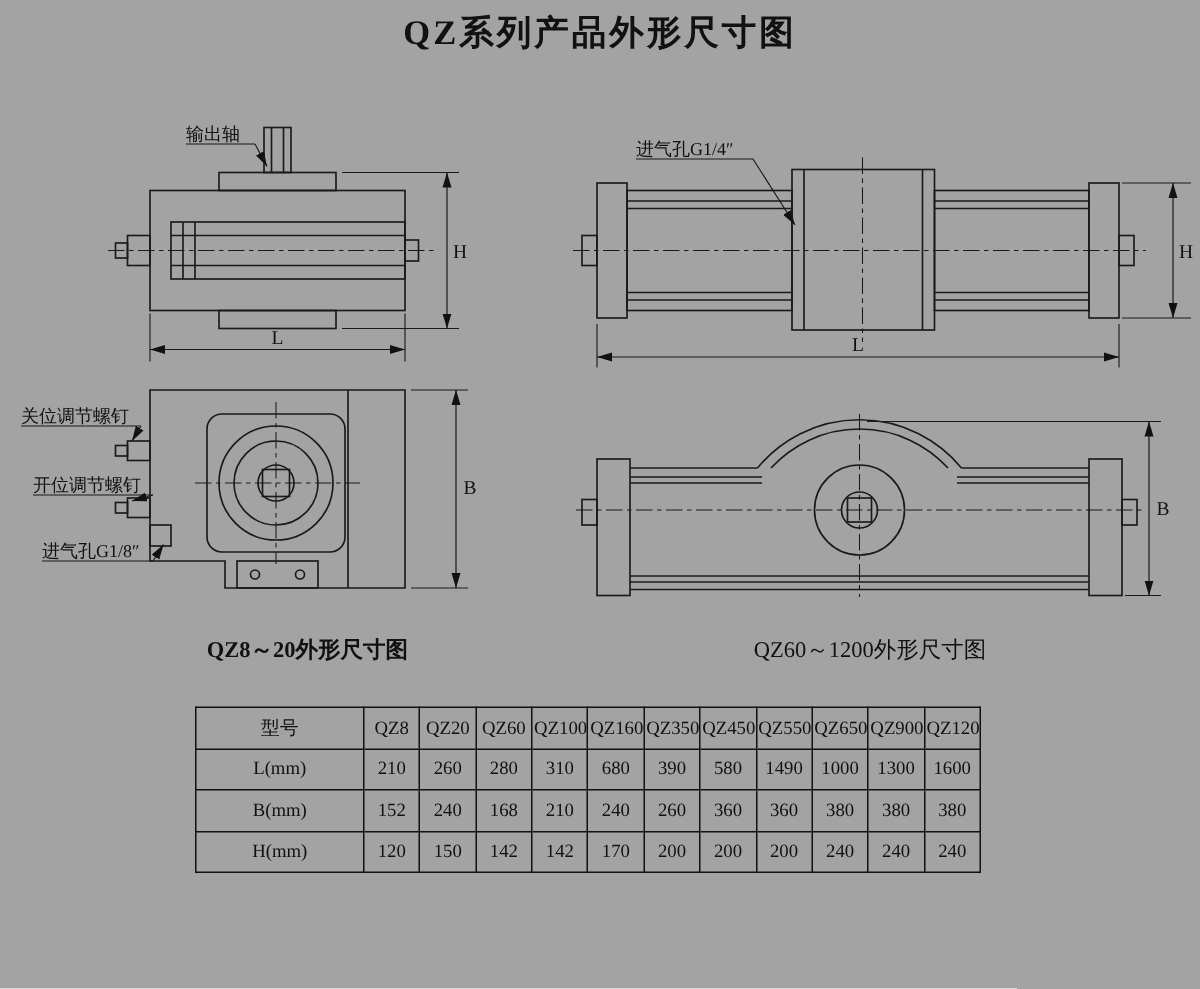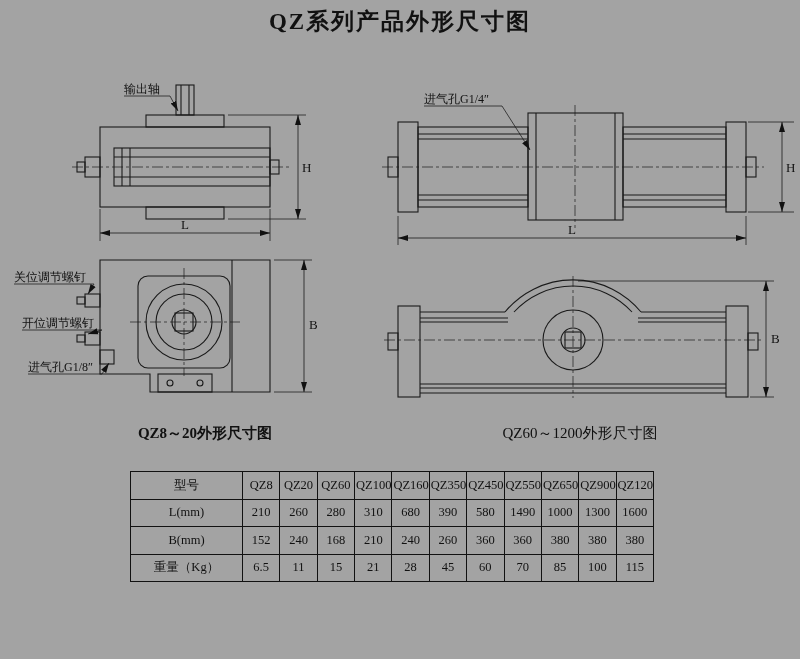--- a/index.html
+++ b/index.html
@@ -255,29 +255,29 @@
           <td>210</td>
           <td>240</td>
           <td>260</td>
           <td>360</td>
           <td>360</td>
           <td>380</td>
           <td>380</td>
           <td>380</td>
         </tr>
         <tr>
-          <td>重量（Kg）</td>
-          <td>6.5</td>
-          <td>11</td>
-          <td>15</td>
-          <td>21</td>
-          <td>28</td>
-          <td>45</td>
-          <td>60</td>
-          <td>70</td>
-          <td>85</td>
-          <td>100</td>
-          <td>115</td>
+          <td>H(mm)</td>
+          <td>120</td>
+          <td>150</td>
+          <td>142</td>
+          <td>142</td>
+          <td>170</td>
+          <td>200</td>
+          <td>200</td>
+          <td>200</td>
+          <td>240</td>
+          <td>240</td>
+          <td>240</td>
         </tr>
       </tbody>
   </table>
 
 </div>
 
 </body></html>

